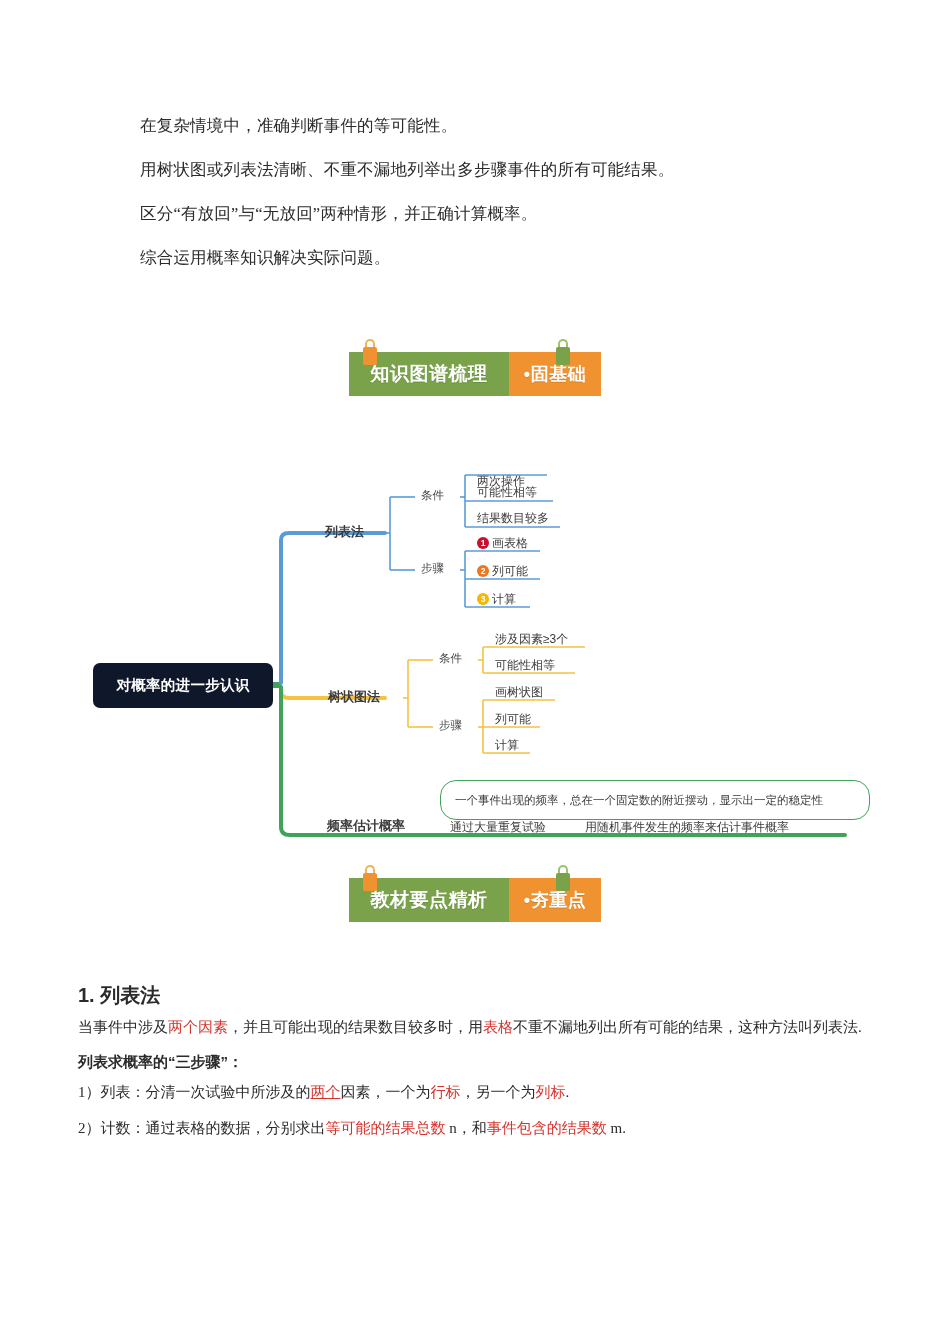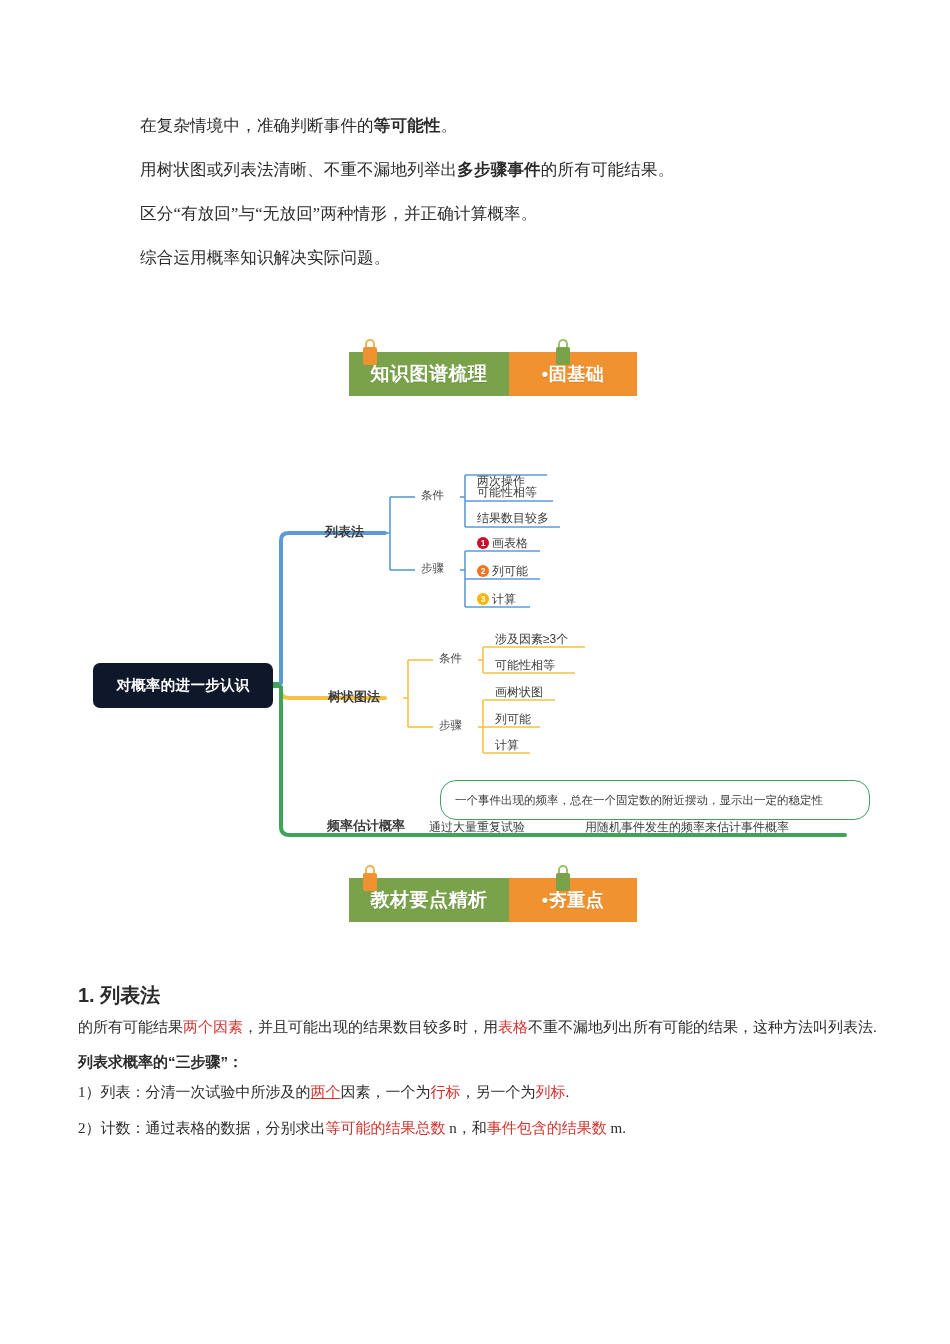--- a/index.html
+++ b/index.html
@@ -22,26 +22,26 @@
     position: absolute;
     left: 140px; top: 104px;
     width: 700px;
   }
   .obj-line {
     font-size: 16.5px;
     line-height: 44px;
     letter-spacing: 0.2px;
     white-space: nowrap;
   }
-  .obj-line b { font-weight: bold; margin-top: 20px; }
+  .obj-line b { font-weight: normal; margin-top: 20px; }
 
   
   .banner {
     position: absolute;
-    width: 288px; height: 44px;
+    width: 252px; height: 44px;
     display: flex;
   }
   .banner-green {
     background: #79a24a;
     flex: 0 0 160px;
     display: flex; align-items: center; justify-content: center;
   }
   .banner-orange {
     background: #f0922f;
     flex: 1 1 auto;
@@ -282,21 +282,21 @@
     <div class="mm-label mm-sub" style="left:354px; top:196px;">条件</div>
     <div class="mm-label mm-sub" style="left:354px; top:263px;">步骤</div>
 
     <div class="mm-label mm-leaf" style="left:410px; top:176px;">涉及因素≥3个</div>
     <div class="mm-label mm-leaf" style="left:410px; top:202px;">可能性相等</div>
     <div class="mm-label mm-leaf" style="left:410px; top:229px;">画树状图</div>
     <div class="mm-label mm-leaf" style="left:410px; top:256px;">列可能</div>
     <div class="mm-label mm-leaf" style="left:410px; top:282px;">计算</div>
 
     <div class="mm-label mm-branch" style="left:242px; top:362px;">频率估计概率</div>
-    <div class="mm-label mm-leaf" style="left:344px; top:364px;">通过大量重复试验</div>
+    <div class="mm-label mm-leaf" style="left:365px; top:364px;">通过大量重复试验</div>
     <div class="mm-label mm-leaf" style="left:500px; top:364px;">用随机事件发生的频率来估计事件概率</div>
 
     <div class="callout">一个事件出现的频率，总在一个固定数的附近摆动，显示出一定的稳定性</div>
   </div>
 
   <div class="banner" style="left:349px; top:878px;">
     <div class="clip clip-orange" style="left:12px;">
       <div class="arm"></div>
         <div class="body"></div>
     </div>
@@ -308,21 +308,21 @@
       <span class="banner-text">教材要点精析</span>
     </div>
     <div class="banner-orange">
       <span class="banner-text small">•夯重点</span>
     </div>
   </div>
 
   <div class="body-text">
     <div class="heading-num">1. 列表法</div>
 
-    <div class="para"><span>的所有可能结果</span><span class="red">两个因素</span><span>，并且可能出现的结果数目较多时，用</span><span class="red">表格</span><span>不重不漏地列出所有可能的结果，这种方法叫列表法.</span></div>
+    <div class="para"><span>当事件中涉及</span><span class="red">两个因素</span><span>，并且可能出现的结果数目较多时，用</span><span class="red">表格</span><span>不重不漏地列出所有可能的结果，这种方法叫列表法.</span></div>
 
     <div class="sub-heading">列表求概率的“三步骤”：</div>
 
     <div class="para"><span>1）列表：分清一次试验中所涉及的</span><span class="red-u">两个</span><span>因素，一个为</span><span class="red">行标</span><span>，另一个为</span><span class="red">列标</span><span>.</span></div>
 
     <div class="para"><span>2）计数：通过表格的数据，分别求出</span><span class="red">等可能的结果总数</span><span class="latin"> n，和</span><span class="red">事件包含的结果数</span><span class="latin"> m.</span></div>
   </div>
 
 </div>
 

